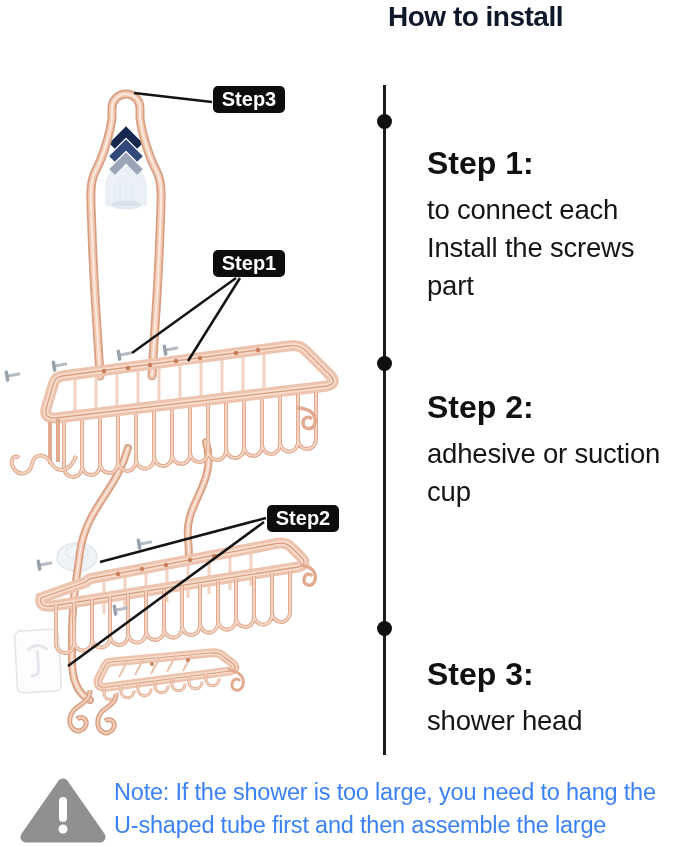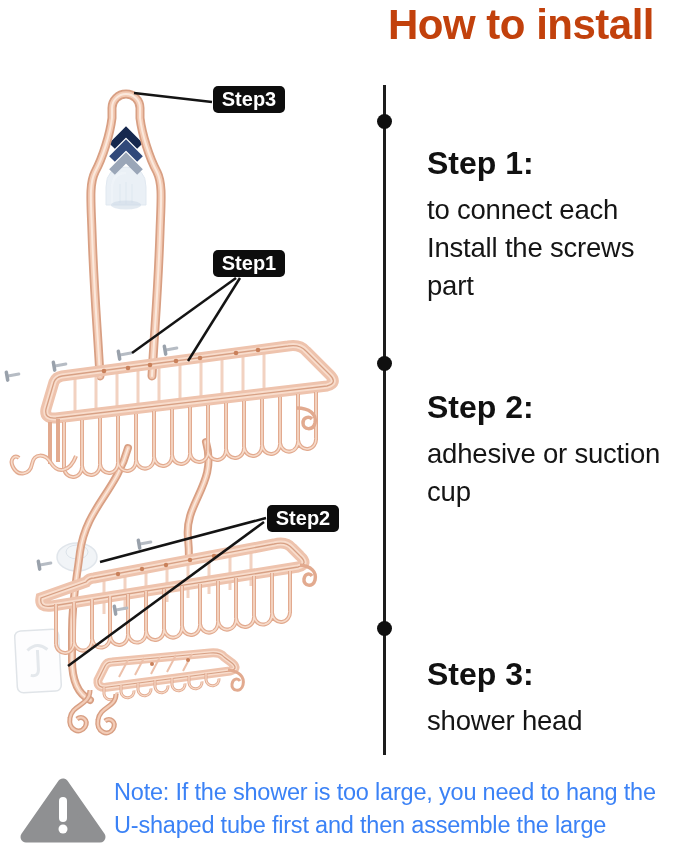--- a/index.html
+++ b/index.html
@@ -2,21 +2,21 @@
 <html><head>
 <meta charset="utf-8">
 <style>
   html,body{margin:0;padding:0;}
   body{
     width:679px;height:847px;background:#ffffff;position:relative;overflow:hidden;
     font-family:"Liberation Sans","DejaVu Sans",sans-serif;
   }
   .title{
     position:absolute;left:388px;top:1px;width:291px;
-    font-size:42px;font-weight:bold;color:#c2410c;letter-spacing:-.5px;white-space:nowrap;
+    font-size:28px;font-weight:bold;color:#0f172a;letter-spacing:-.5px;white-space:nowrap;
   }
   .divider{position:absolute;left:383px;top:85px;width:3px;height:670px;background:#1d1d1d;}
   .bullet{position:absolute;left:377px;width:15px;height:15px;border-radius:50%;background:#101010;}
   .b1{top:114px}.b2{top:356px}.b3{top:621px}
   .step{position:absolute;left:427px;width:268px;color:#151515;margin-top:44px;}
   .s1{top:101px}.s2{top:345px}.s3{top:612px}
   .step .h{font-size:32px;font-weight:bold;margin-bottom:9px;color:#111;}
   .step .l{font-size:27.5px;line-height:38px;letter-spacing:-.2px;}
   .art{position:absolute;left:0;top:60px;}
   .warn{position:absolute;left:15px;top:775px;}

